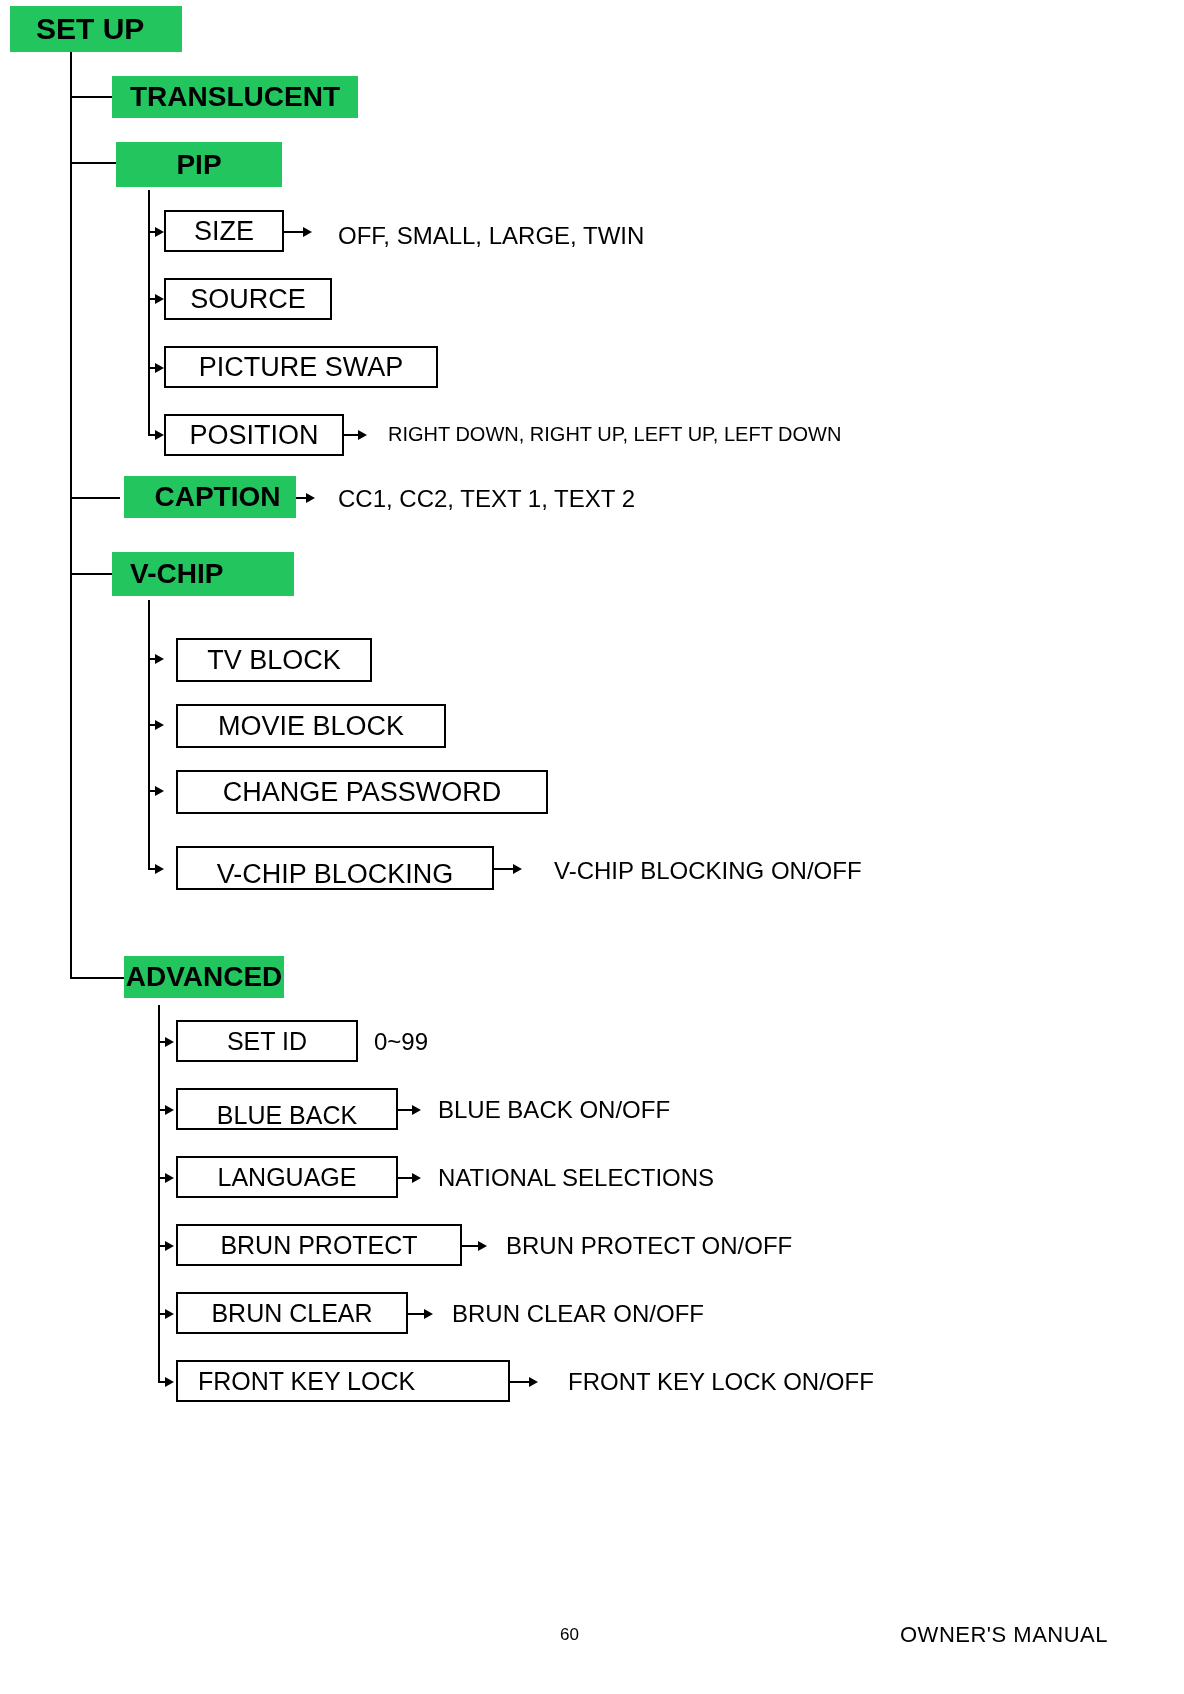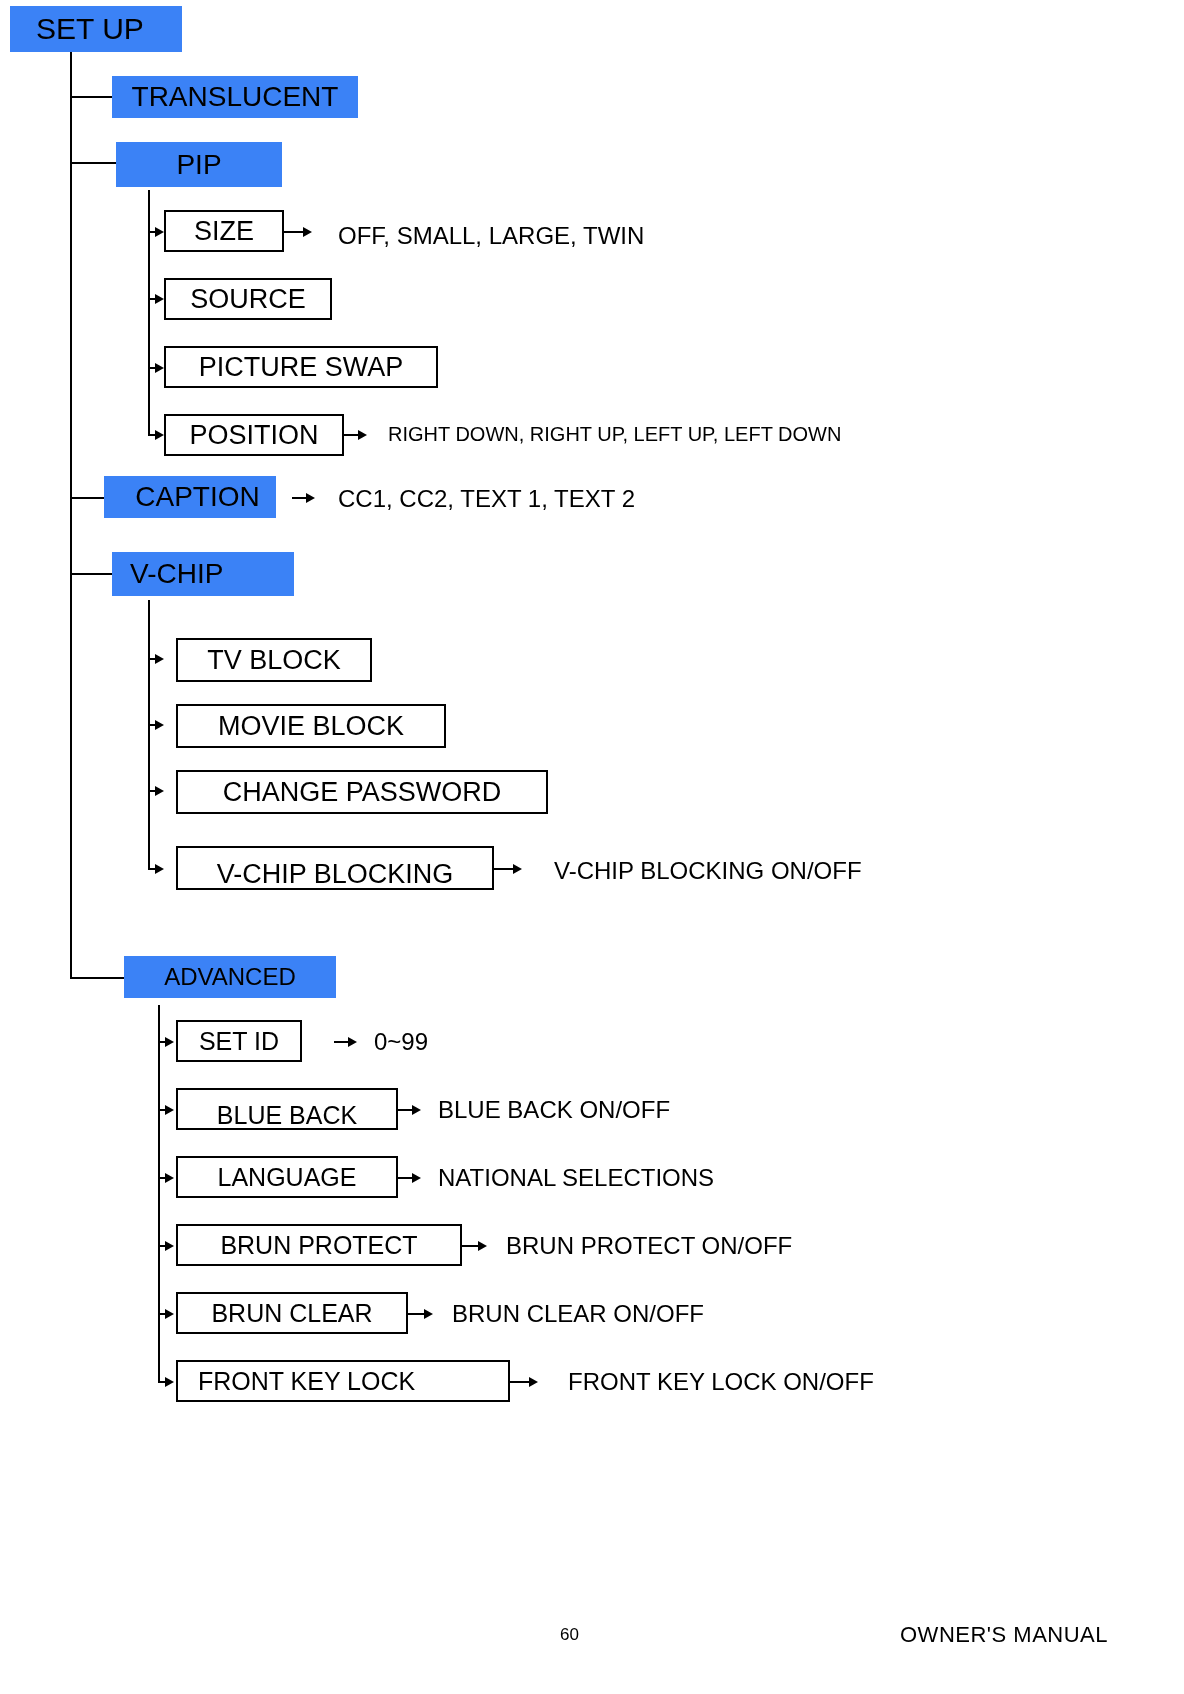--- a/index.html
+++ b/index.html
@@ -21,22 +21,23 @@
     box-sizing: border-box;
     border: 2px solid #000000;
     background: #ffffff;
     display: flex;
     align-items: center;
     justify-content: center;
     white-space: nowrap;
     line-height: 1;
   }
   .node.green {
-    background: #3b82f6;
+    background: #22c55e;
     border: none;
+    font-weight: bold;
   }
 
   .txt {
     position: absolute;
     white-space: nowrap;
     line-height: 1;
     color: #000000;
     margin-left: 16px;
   }
 
@@ -166,21 +167,21 @@
 </div>
 
 <div class="node" style="left:164px; top:346px; width:274px; height:42px; font-size:27px;">
   <span>PICTURE SWAP</span>
 </div>
 
 <div class="node" style="left:164px; top:414px; width:180px; height:42px; font-size:27px;">
   <span>POSITION</span>
 </div>
 
-<div class="node green" style="left:104px; top:476px; width:172px; height:42px; font-size:28px;padding-left:15px;">
+<div class="node green" style="left:124px; top:476px; width:172px; height:42px; font-size:28px;padding-left:15px;">
   <span>CAPTION</span>
 </div>
 
 <div class="node green" style="left:112px; top:552px; width:182px; height:44px; font-size:28px; justify-content:flex-start; padding-left:18px;">
   <span>V-CHIP</span>
 </div>
 
 <div class="node" style="left:176px; top:638px; width:196px; height:44px; font-size:27px;">
   <span>TV BLOCK</span>
 </div>
@@ -190,25 +191,25 @@
 </div>
 
 <div class="node" style="left:176px; top:770px; width:372px; height:44px; font-size:27px;">
   <span>CHANGE PASSWORD</span>
 </div>
 
 <div class="node" style="left:176px; top:846px; width:318px; height:44px; font-size:27px;align-items:flex-end;">
   <span>V-CHIP BLOCKING</span>
 </div>
 
-<div class="node green" style="left:124px; top:956px; width:212px; height:42px; font-size:24px;">
+<div class="node green" style="left:124px; top:956px; width:160px; height:42px; font-size:28px;">
   <span>ADVANCED</span>
 </div>
 
-<div class="node" style="left:176px; top:1020px; width:126px; height:42px; font-size:25px;">
+<div class="node" style="left:176px; top:1020px; width:182px; height:42px; font-size:25px;">
   <span>SET ID</span>
 </div>
 
 <div class="node" style="left:176px; top:1088px; width:222px; height:42px; font-size:25px;align-items:flex-end;">
   <span>BLUE BACK</span>
 </div>
 
 <div class="node" style="left:176px; top:1156px; width:222px; height:42px; font-size:25px;">
   <span>LANGUAGE</span>
 </div>

